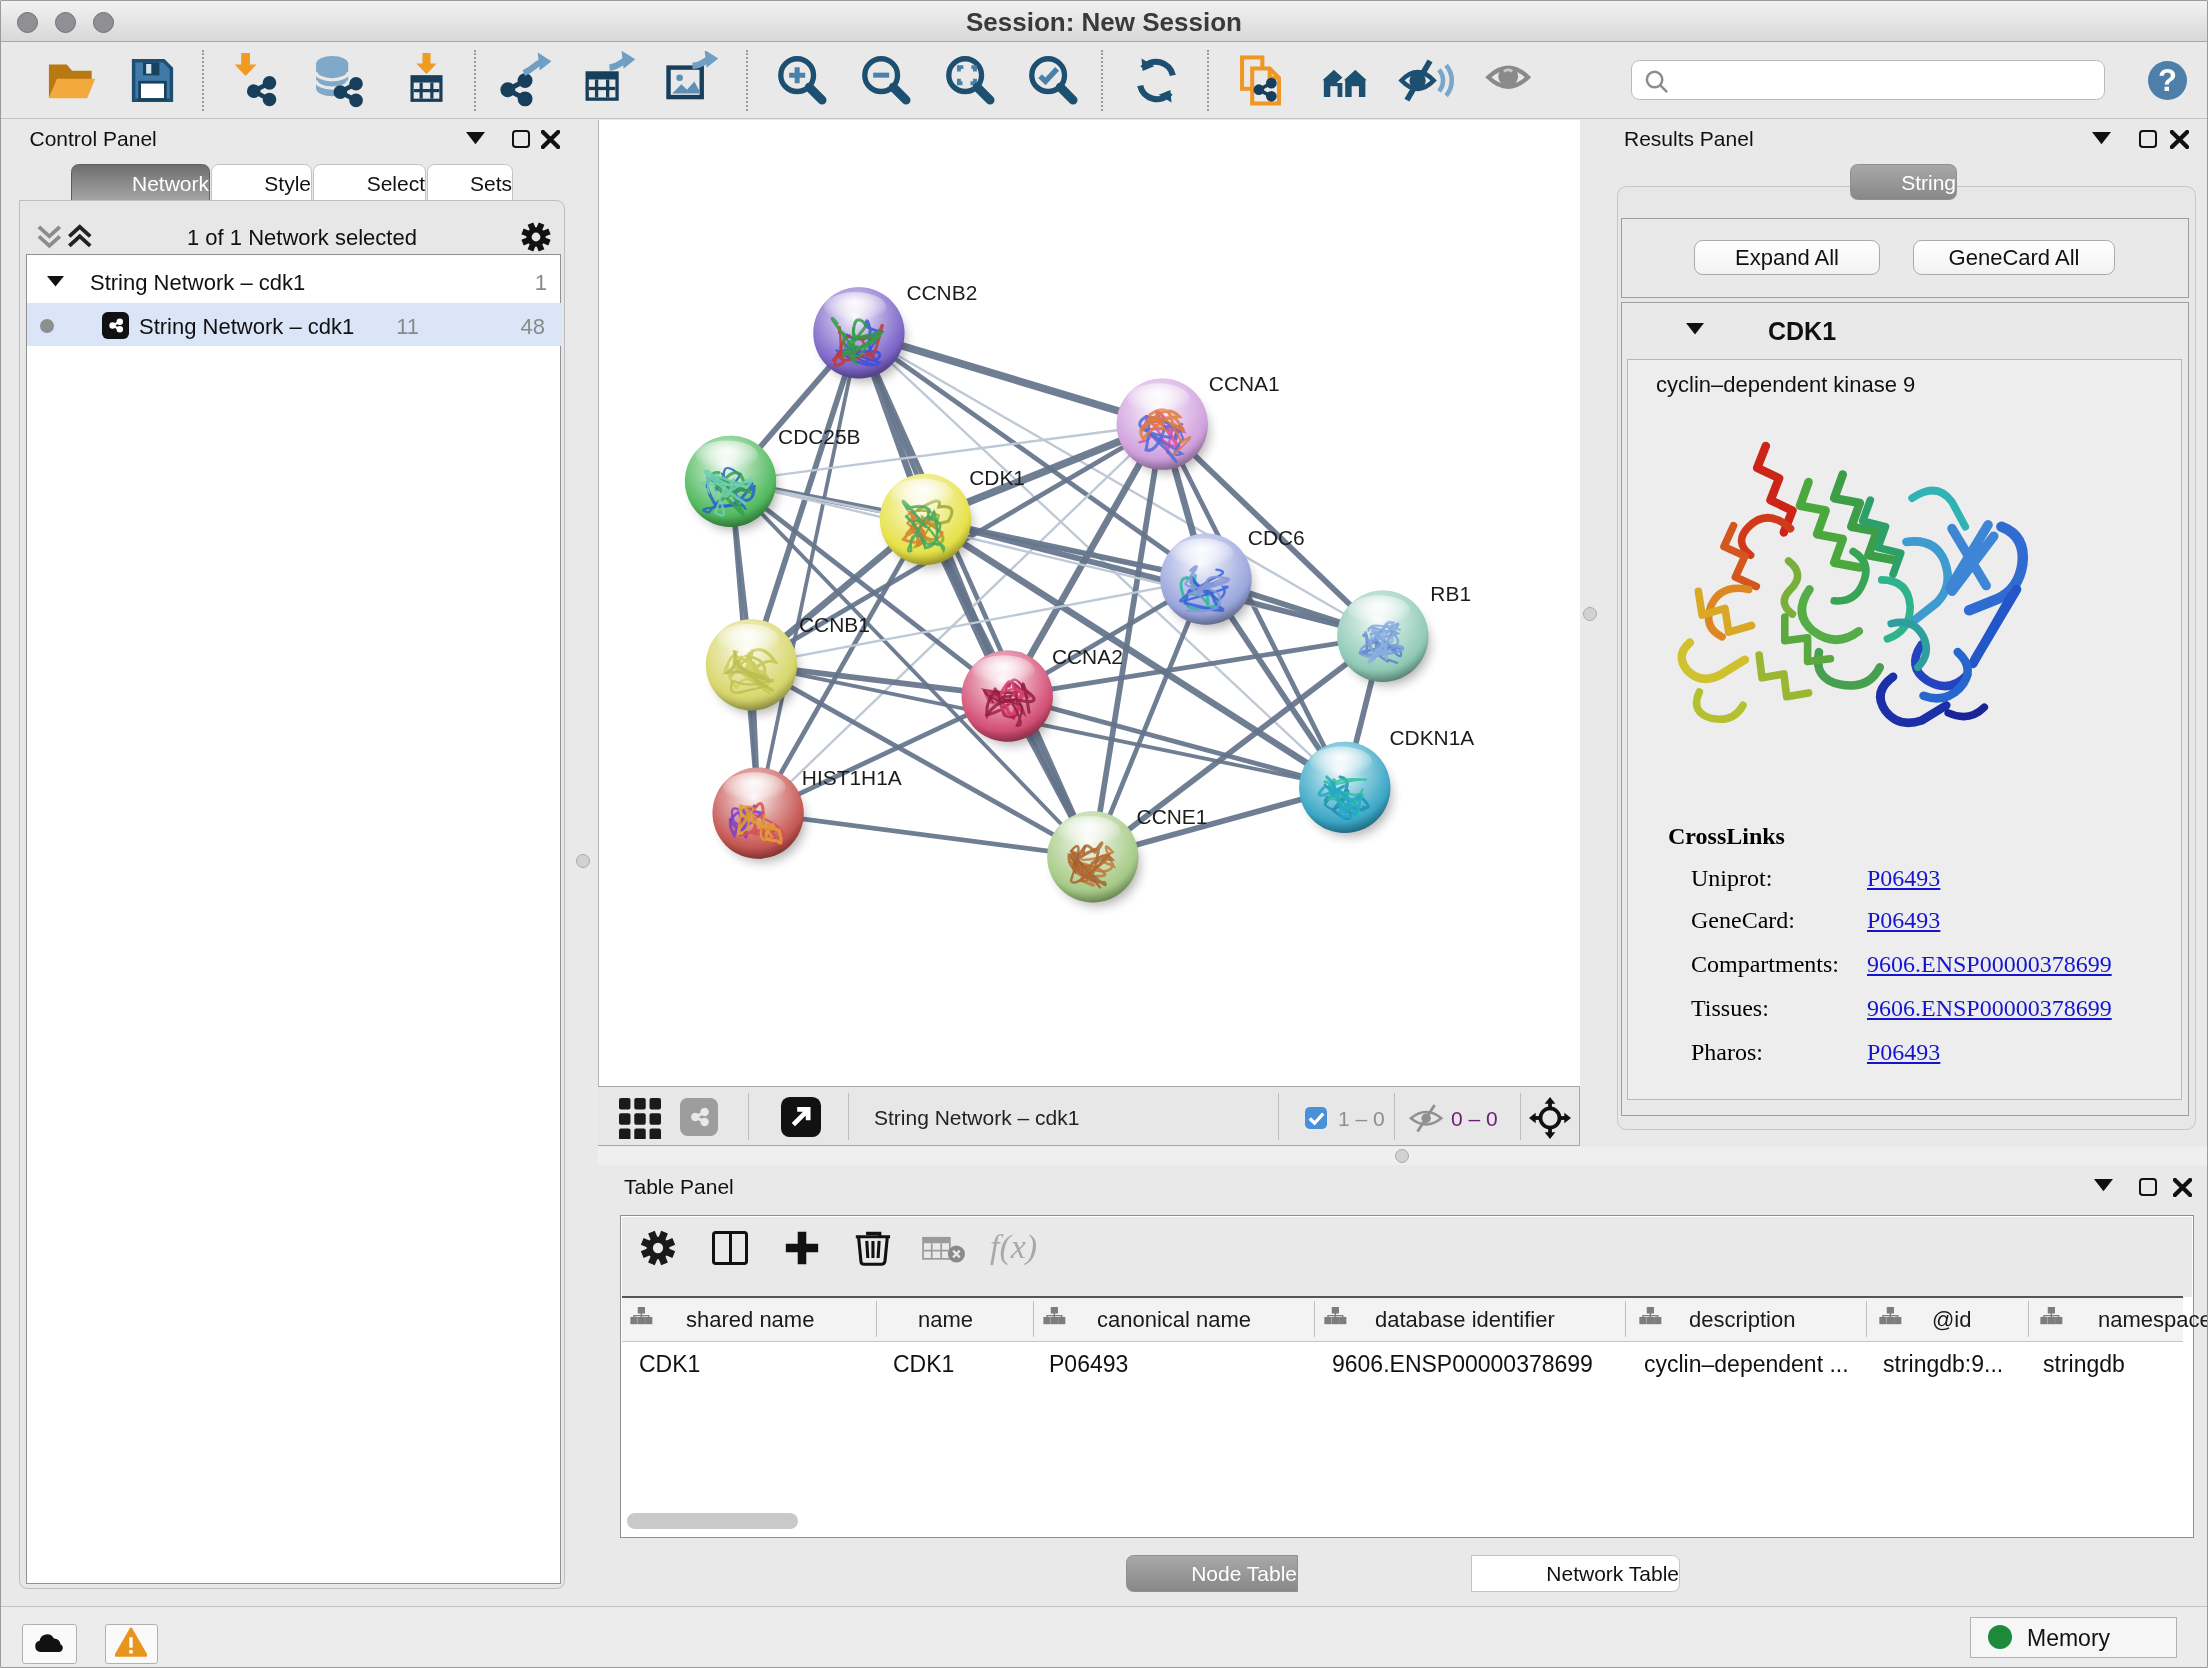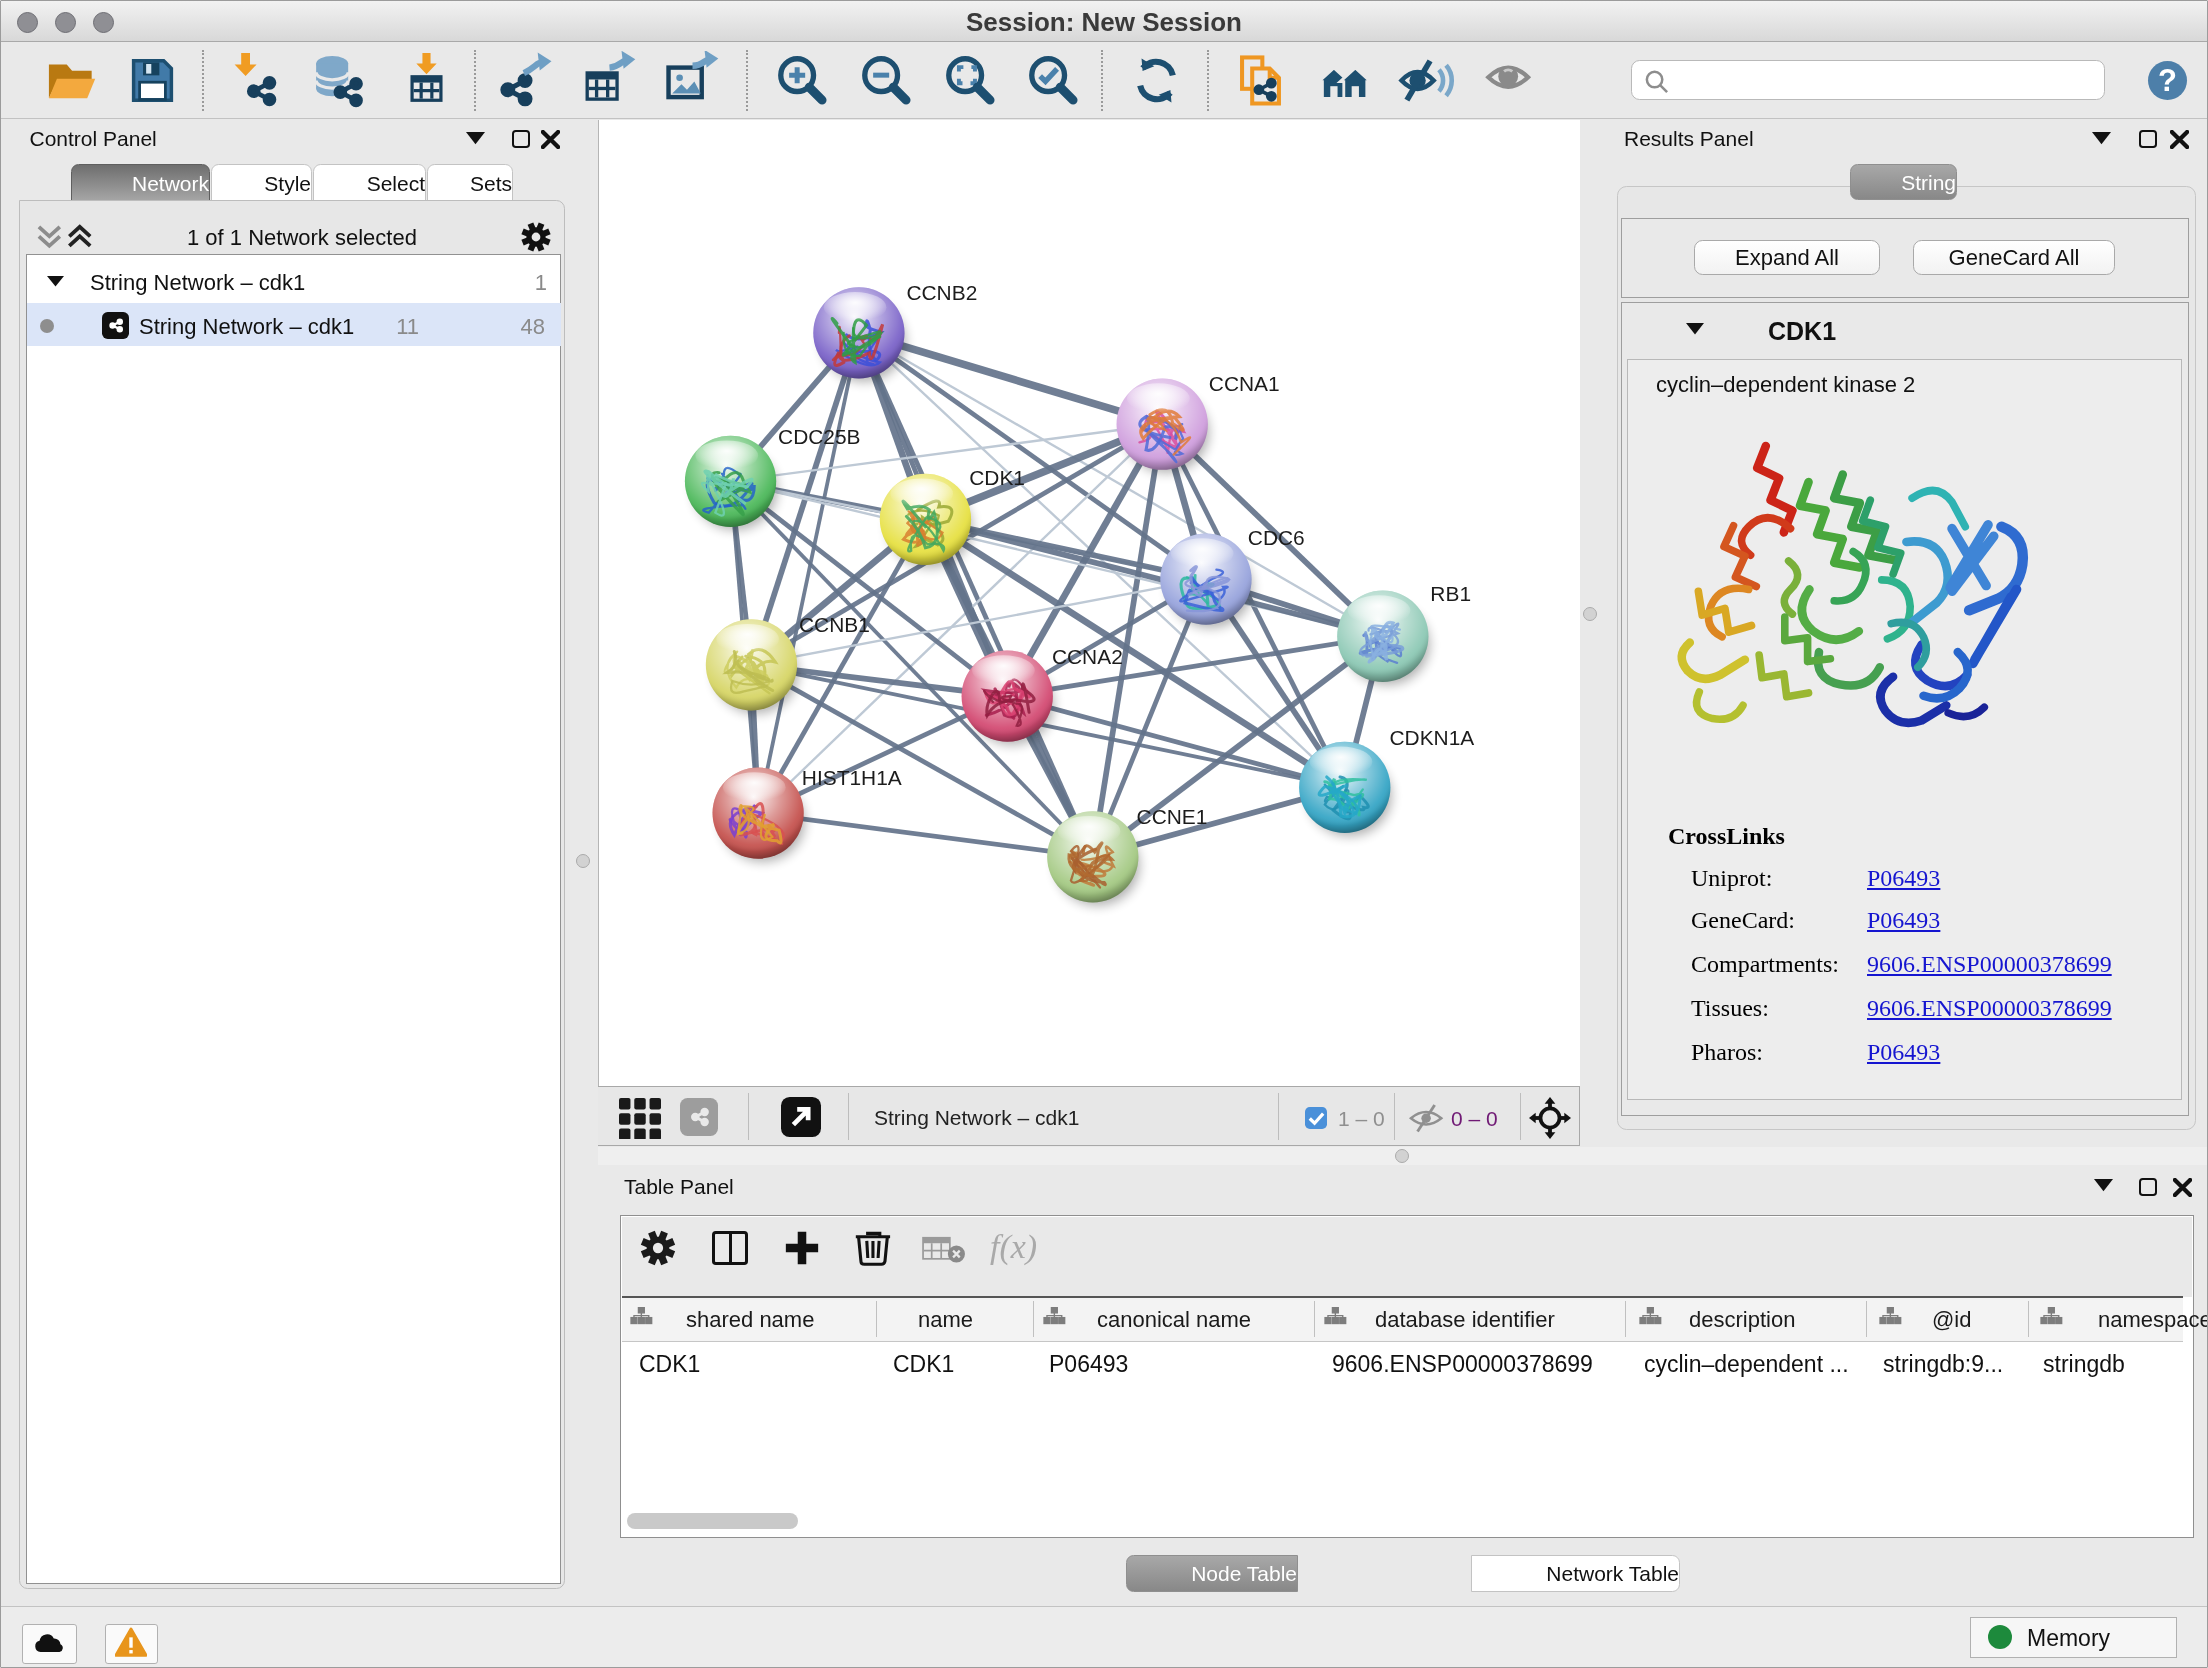--- a/index.html
+++ b/index.html
@@ -526,21 +526,21 @@
     <div class="tab tabsel2" style="left:1849px;top:163px;width:107px;height:36px;line-height:36px;border-radius:7.6px">String</div>
     <div style="position:absolute;left:1620px;top:217px;width:568px;height:80px;background:#e9e9e9;border:1.4px solid #9e9e9e"></div>
     <div class="btn" style="left:1693px;top:239px;width:186px;height:35px;line-height:34px">Expand All</div>
     <div class="btn" style="left:1912px;top:239px;width:202px;height:35px;line-height:34px">GeneCard All</div>
     <div style="position:absolute;left:1620px;top:301px;width:568px;height:814px;background:#e9e9e9;border:1.4px solid #9e9e9e"></div>
     <svg style="position:absolute;left:1685px;top:322px" width="18" height="12.4" viewBox="0 0 19 13">
       <path d="M0 0 h19 l-9.5 12 z" fill="#111"></path>
     </svg>
     <div style="position:absolute;left:1767px;top:316px;font-size:25px;font-weight:bold;color:#111">CDK1</div>
     <div style="position:absolute;left:1626px;top:358px;width:555px;height:741px;background:#ededed;border:1px solid #b8b8b8"></div>
-    <div style="position:absolute;left:1655px;top:371px;font-size:22px;color:#111">cyclin–dependent kinase 2</div>
+    <div style="position:absolute;left:1655px;top:371px;font-size:22px;color:#111">cyclin–dependent kinase 9</div>
     <svg style="position:absolute;left:1666px;top:436px" width="380" height="320" viewBox="0 0 400 336">
       <path d="M104 9 L95 32 L118 43 L109 66 L132 77 L123 100" fill="none" stroke="#cc2418" stroke-width="9" stroke-linejoin="round" stroke-linecap="round"></path>
       <path d="M130 96 q-24 -22 -44 -2 q-16 16 2 30" fill="none" stroke="#d03a1a" stroke-width="8" stroke-linecap="round"></path>
       <path d="M70 93 L60 115 L82 125 L72 147 L94 157" fill="none" stroke="#d4561f" stroke-width="8" stroke-linejoin="round" stroke-linecap="round"></path>
       <path d="M86 160 q-30 -6 -40 18 q-8 22 12 32" fill="none" stroke="#dd8722" stroke-width="8" stroke-linecap="round"></path>
       <path d="M33 162 L37 187 L61 180 L65 205 L89 198" fill="none" stroke="#d9a824" stroke-width="8" stroke-linejoin="round" stroke-linecap="round"></path>
       <path d="M24 216 q-16 14 -2 30 q14 14 34 4 l26 -16" fill="none" stroke="#cfc22e" stroke-width="9" stroke-linecap="round"></path>
       <path d="M34 268 q-10 22 14 28 q22 4 32 -14" fill="none" stroke="#b4c030" stroke-width="8" stroke-linecap="round"></path>
       <path d="M97 229 L100 253 L123 249 L126 273 L149 269" fill="none" stroke="#9ab732" stroke-width="8" stroke-linejoin="round" stroke-linecap="round"></path>
       <path d="M149 47 L140 72 L167 77 L158 102 L185 107 L176 132 L203 137" fill="none" stroke="#4aa83c" stroke-width="9" stroke-linejoin="round" stroke-linecap="round"></path>

